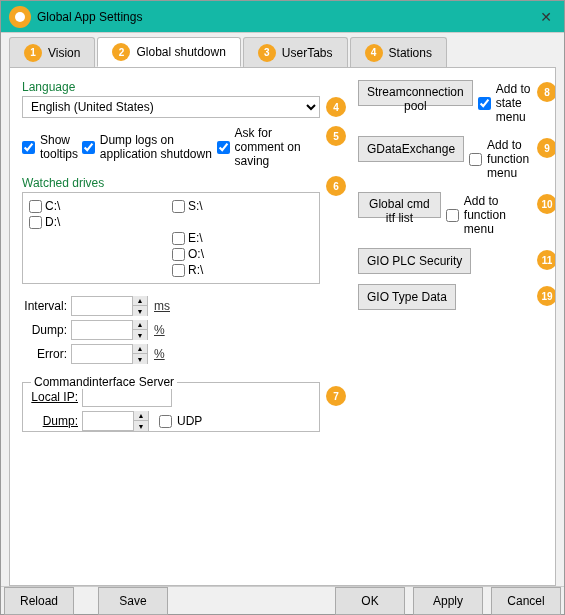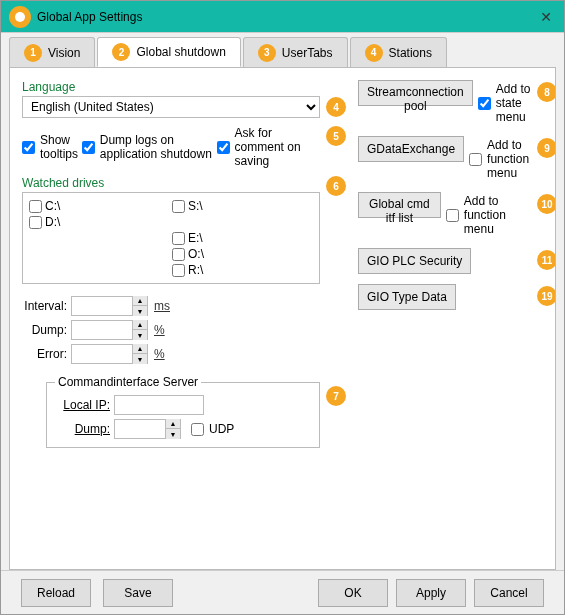--- a/index.html
+++ b/index.html
@@ -237,23 +237,21 @@
 
     .unit-label {
       font-size: 12px;
       color: #333;
       margin-left: 2px;
       text-decoration: underline;
     }
 
     .cmd-server {
       border: 1px solid #bbb;
-      padding: 8px;
       position: relative;
-      margin-left: 24px;
     }
 
     .cmd-server-title {
       position: absolute;
       top: -8px;
       left: 8px;
       background: #fff;
       padding: 0 3px;
       font-size: 12px;
     }
@@ -315,27 +313,27 @@
       border-radius: 50%;
       display: flex;
       align-items: center;
       justify-content: center;
       color: white;
       font-size: 10px;
       font-weight: bold;
     }
 
     .bottom-bar {
-      height: 44px;
+      height: 28px;
       background: #f0f0f0;
       border-top: 1px solid #ccc;
       display: flex;
       align-items: center;
-      padding: 0 20px;
-      gap: 12px;
+      padding: 0 3px;
+      gap: 24px;
     }
 
     .bottom-bar-right {
       margin-left: auto;
       display: flex;
       gap: 8px;
     }
 
     .bottom-btn {
       height: 28px;

